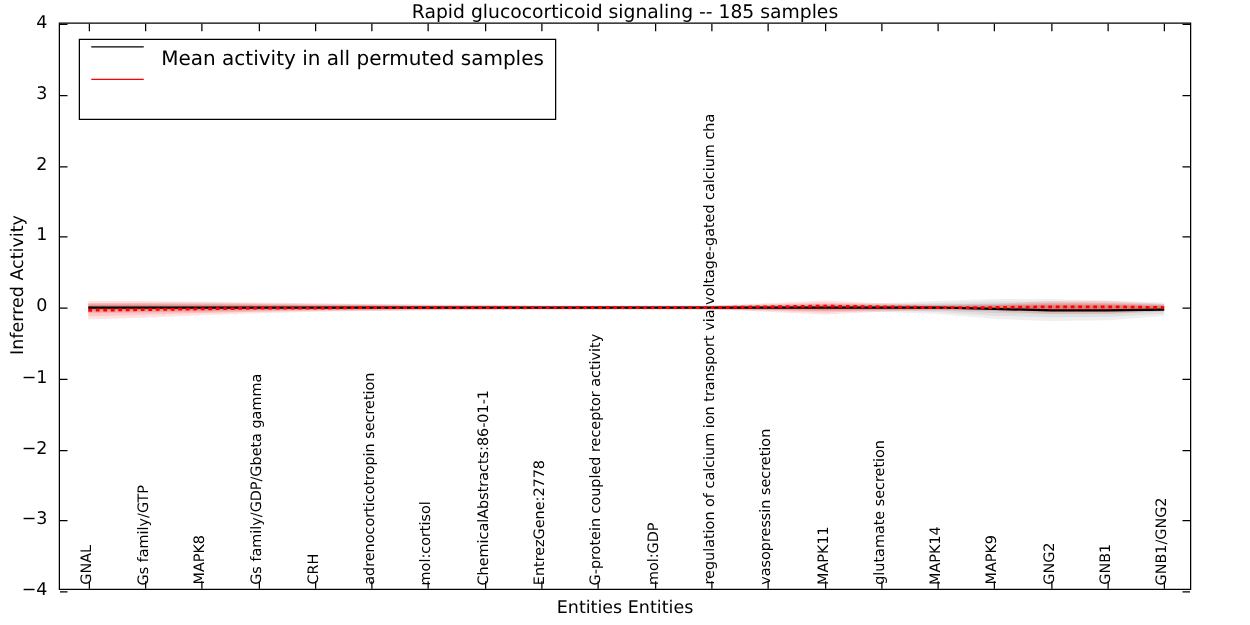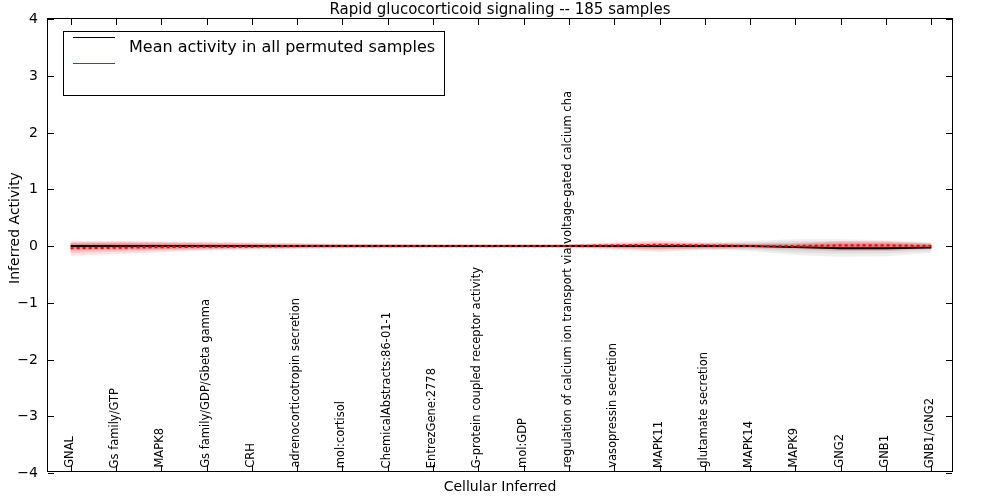--- a/index.html
+++ b/index.html
@@ -179,21 +179,21 @@
       <div class="xl" style="left: 560.25px;">vasopressin secretion</div>
       <div class="xl" style="left: 605.55px;">MAPK11</div>
       <div class="xl" style="left: 650.85px;">glutamate secretion</div>
       <div class="xl" style="left: 696.15px;">MAPK14</div>
       <div class="xl" style="left: 741.45px;">MAPK9</div>
       <div class="xl" style="left: 786.75px;">GNG2</div>
       <div class="xl" style="left: 832.05px;">GNB1</div>
       <div class="xl" style="left: 877.35px;">GNB1/GNG2</div>
     </div>
 
-  <div id="x-axis-title">Cellular Inferred</div>
+  <div id="x-axis-title">Entities Entities</div>
 
   <div id="legend">
       <div class="legend-row">
         <span class="legend-swatch black"></span>
         <span class="legend-text">Mean activity in all permuted samples</span>
       </div>
       <div class="legend-row">
         <span class="legend-swatch red"></span>
       </div>
     </div>

